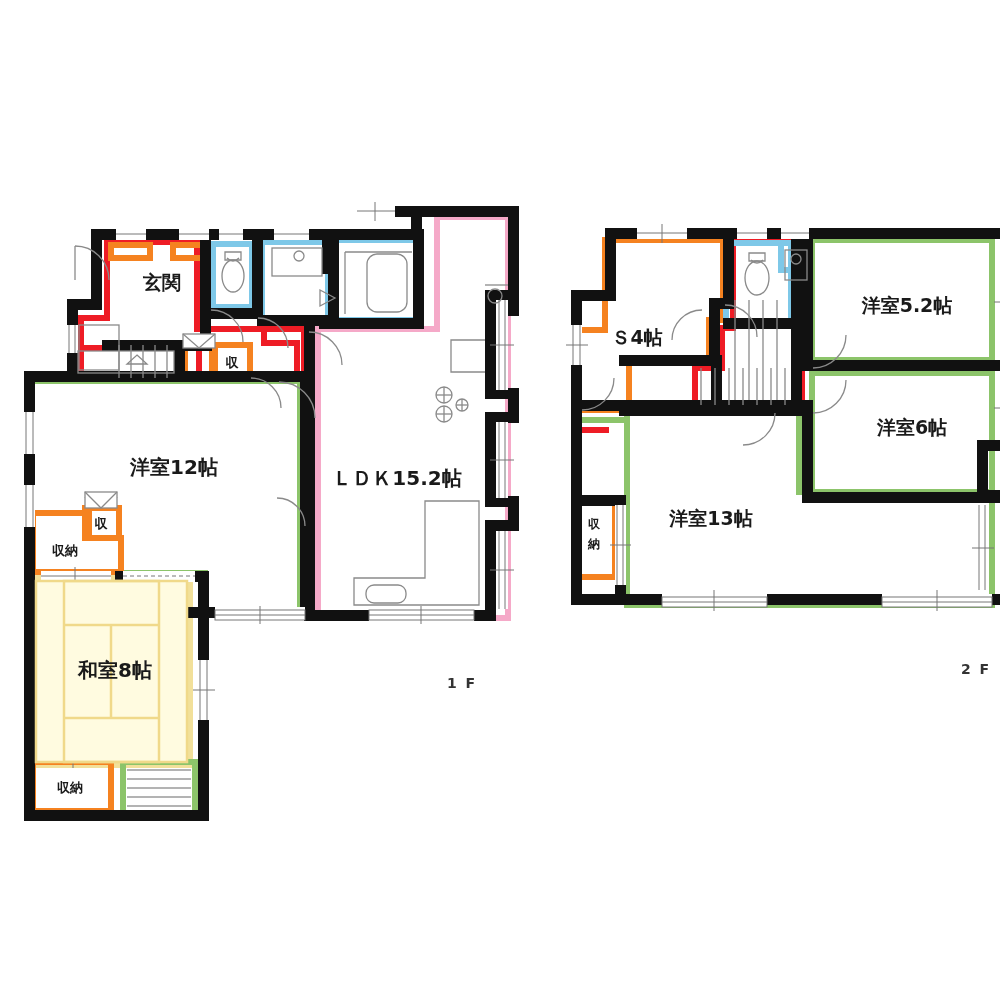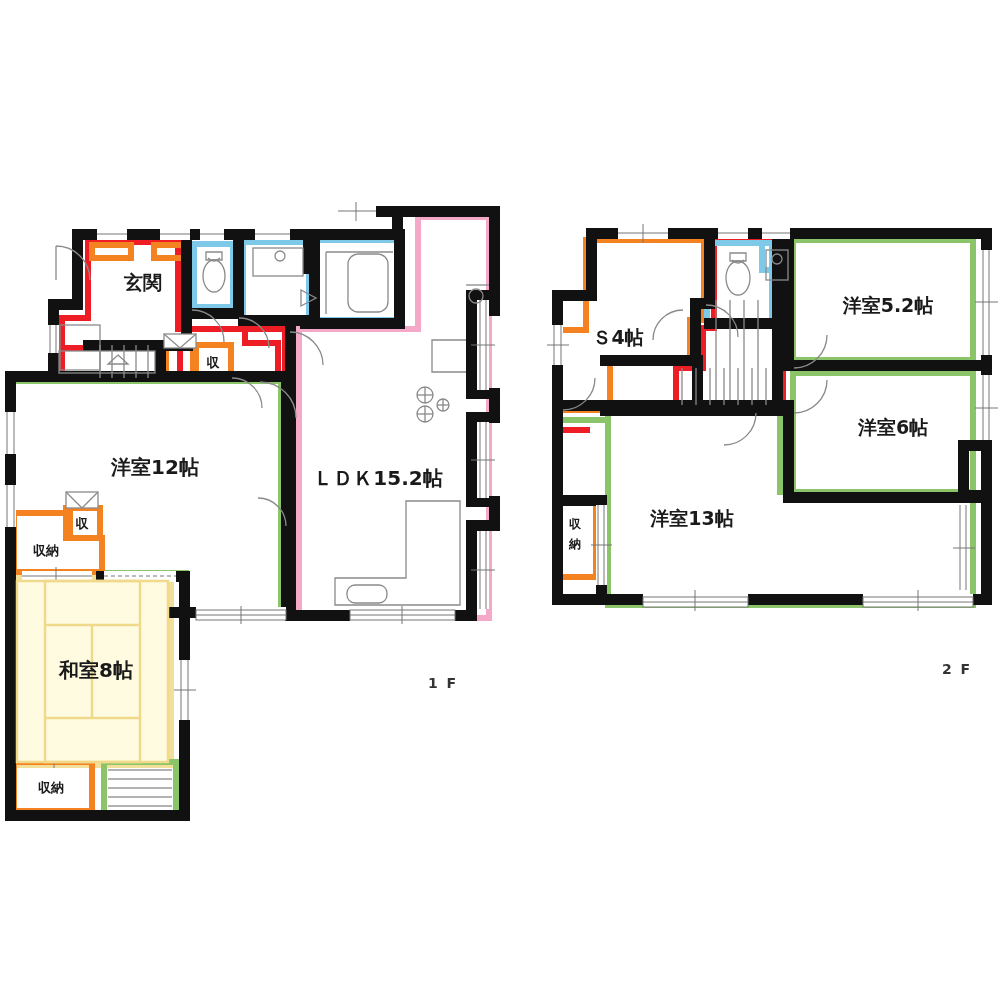--- a/index.html
+++ b/index.html
@@ -1,19 +1,19 @@
 <!DOCTYPE html>
 <html><head>
 <meta charset="utf-8">
 <title>Floor Plan</title>
 <style>
   html,body{margin:0;padding:0;background:#ffffff;}
   body{width:1000px;height:1000px;overflow:hidden;
        font-family:"Liberation Sans","DejaVu Sans",sans-serif;}
-  #plan{position:relative;width:908px;height:1000px;background:#fff;}
+  #plan{position:relative;width:908px;height:1000px;background:#fff;padding-left:19px;}
   svg{display:block;}
   .lbl{font-family:"DejaVu Sans","Liberation Sans",sans-serif;fill:#1a1a1a;
        font-weight:700;text-anchor:middle;dominant-baseline:middle;}
   .floorlbl{font-family:"DejaVu Sans","Liberation Sans",sans-serif;fill:#333;
        font-weight:600;text-anchor:middle;dominant-baseline:middle;letter-spacing:2px;}
 </style>
 </head>
 <body>
 
 <div id="plan">

